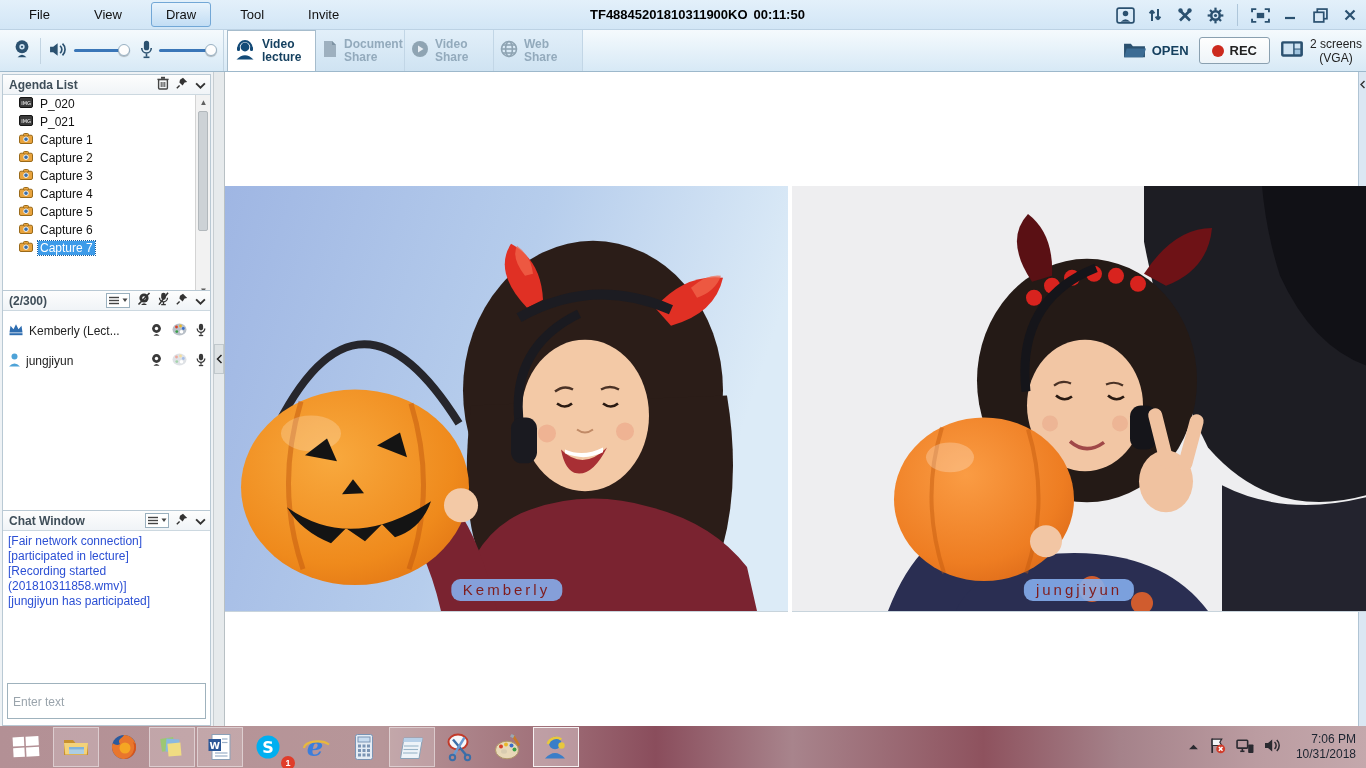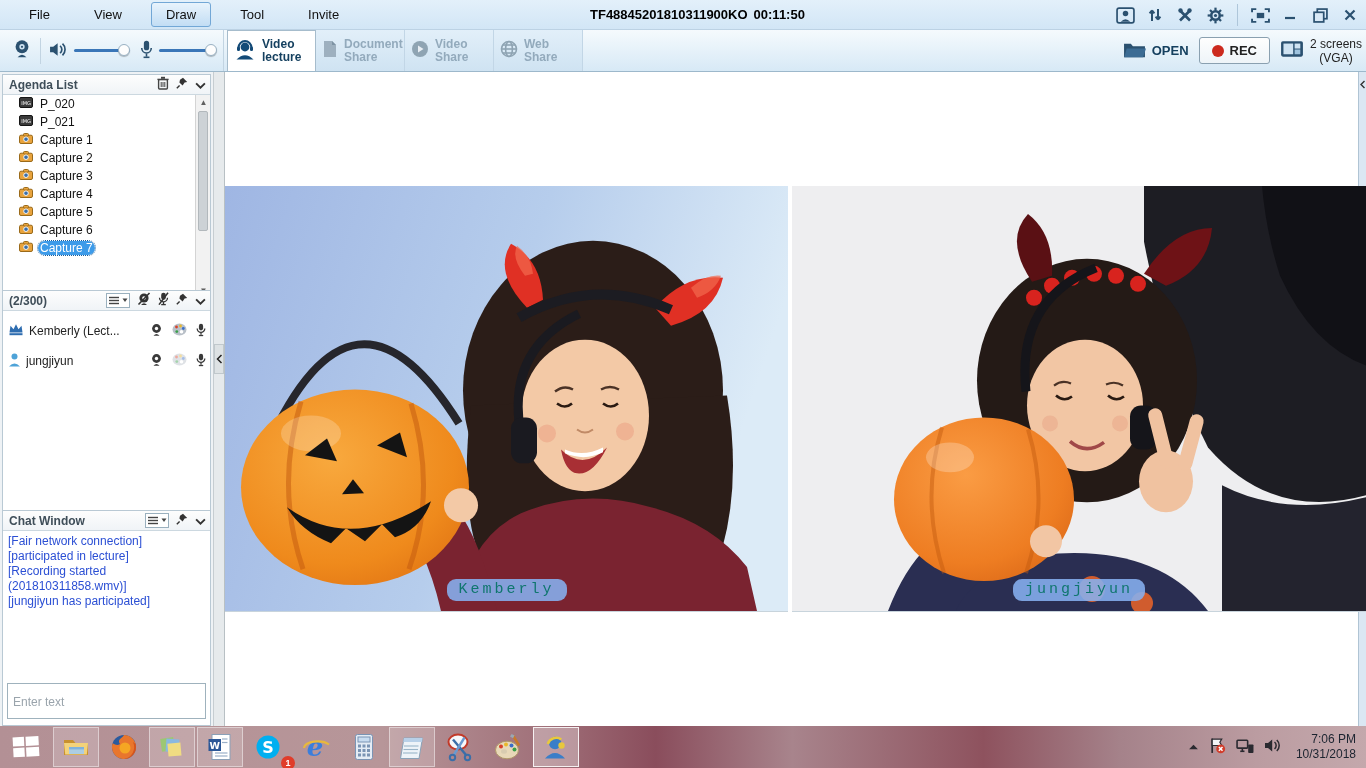--- a/index.html
+++ b/index.html
@@ -41,21 +41,21 @@
   .panel { position:absolute; left:2px; right:2px; background:#fff; border:1px solid #b9c9d4; }
   .panel-head { height:20px; background:linear-gradient(#fdfdfd,#f0f4f7); border-bottom:1px solid #ccd8e0; display:flex; align-items:center; padding:0 4px 0 6px; }
   .ph-title { font-weight:bold; color:#3f4e59; font-size:12px; flex:1; }
   .ph-icons { display:flex; align-items:center; gap:7px; }
   .menu-btn { width:24px; height:15px; background:#fff; border:1px solid #9ab0be; display:flex; align-items:center; justify-content:center; gap:2px; }
 
   .agenda-panel { top:2px; height:240px; }
   .agenda-list { position:absolute; top:20px; left:0; right:15px; bottom:15px; overflow:hidden; }
   .ag-item { height:18px; display:flex; align-items:center; gap:5px; padding-left:16px; font-size:12px; color:#111; white-space:nowrap; }
   .ag-item .lbl { padding:0 2px; }
-  .ag-item.sel .lbl { background:#3d9be9; color:#fff; outline:1px dotted #1a5f9e;border-radius:7px; }
+  .ag-item.sel .lbl { background:#3d9be9; color:#fff; outline:1px dotted #1a5f9e; }
   .vscroll { position:absolute; top:20px; right:0; width:15px; bottom:15px; background:#f2f2f2; border-left:1px solid #d4d4d4; }
   .hscroll { position:absolute; left:0; right:15px; bottom:0; height:15px; background:#f2f2f2; border-top:1px solid #d4d4d4; }
   .sc-arrow { position:absolute; width:15px; height:15px; display:flex; align-items:center; justify-content:center; color:#606060; font-size:8px; }
   .vthumb { position:absolute; left:2px; right:2px; top:16px; height:120px; background:#cdd2d6; border:1px solid #b2b8bc; border-radius:2px; }
   .hthumb { position:absolute; top:2px; bottom:2px; left:16px; right:16px; background:#cdd2d6; border:1px solid #b2b8bc; border-radius:2px; }
 
   .part-panel { top:218px; height:263px; }
   .p-row { height:20px; display:flex; align-items:center; gap:5px; padding:0 4px 0 5px; margin-top:10px; }
   .p-name { flex:1; font-size:12px; color:#222; white-space:nowrap; overflow:hidden; }
   .p-ctl { display:flex; gap:9px; align-items:center; }
@@ -72,21 +72,21 @@
 
   
   .main { position:absolute; left:225px; top:0; right:0; bottom:0; background:#fff; }
   .right-strip { position:absolute; right:0; top:0; width:8px; height:100%; background:#dbe7f3; border-left:1px solid #b0c4d4; }
   .right-strip .rs-ch { position:absolute; top:6px; left:0px; }
   .video-row { position:absolute; left:0; top:114px; height:426px; right:0; }
   .video { position:absolute; top:0; height:426px; border-bottom:1px solid #c8d4dc; overflow:hidden; }
   .video.v-left { left:0; width:563px; }
   .video.v-right { left:567px; right:0; }
   .video svg { display:block; width:100%; height:100%; }
-  .nametag { position:absolute; bottom:10px; left:50%; transform:translateX(-50%); background:rgba(134,176,240,.88); color:#0f766e; font-family:Liberation Mono, monospace; font-size:15px; letter-spacing:3px; padding:2px 12px 3px; border-radius:9px; white-space:nowrap; }
+  .nametag { position:absolute; bottom:10px; left:50%; transform:translateX(-50%); background:rgba(134,176,240,.88); color:#7f1d1d; font-family:Liberation Sans, sans-serif; font-size:15px; letter-spacing:3px; padding:2px 12px 3px; border-radius:9px; white-space:nowrap; }
 
   
   .taskbar { position:absolute; left:0; right:0; bottom:0; height:42px;
     background:linear-gradient(90deg,#b39095 0%,#b79699 28%,#a07079 40%,#8a4d5c 48%,#a8848c 58%,#8e525e 72%,#a5828a 82%,#bb9ca1 92%,#c4a8ac 100%);
     display:flex; align-items:center; }
   .start-btn { width:52px; height:42px; display:flex; align-items:center; justify-content:center; }
   .tb-app { width:46px; height:40px; margin:0 1px; display:flex; align-items:center; justify-content:center; }
   .tb-app.open { background:rgba(255,255,255,.18); border:1px solid rgba(255,255,255,.45); }
   .tb-app.active { background:rgba(255,255,255,.32); border:1px solid rgba(255,255,255,.85); }
   .tray { margin-left:auto; display:flex; align-items:center; gap:10px; padding-right:10px; height:100%; }

